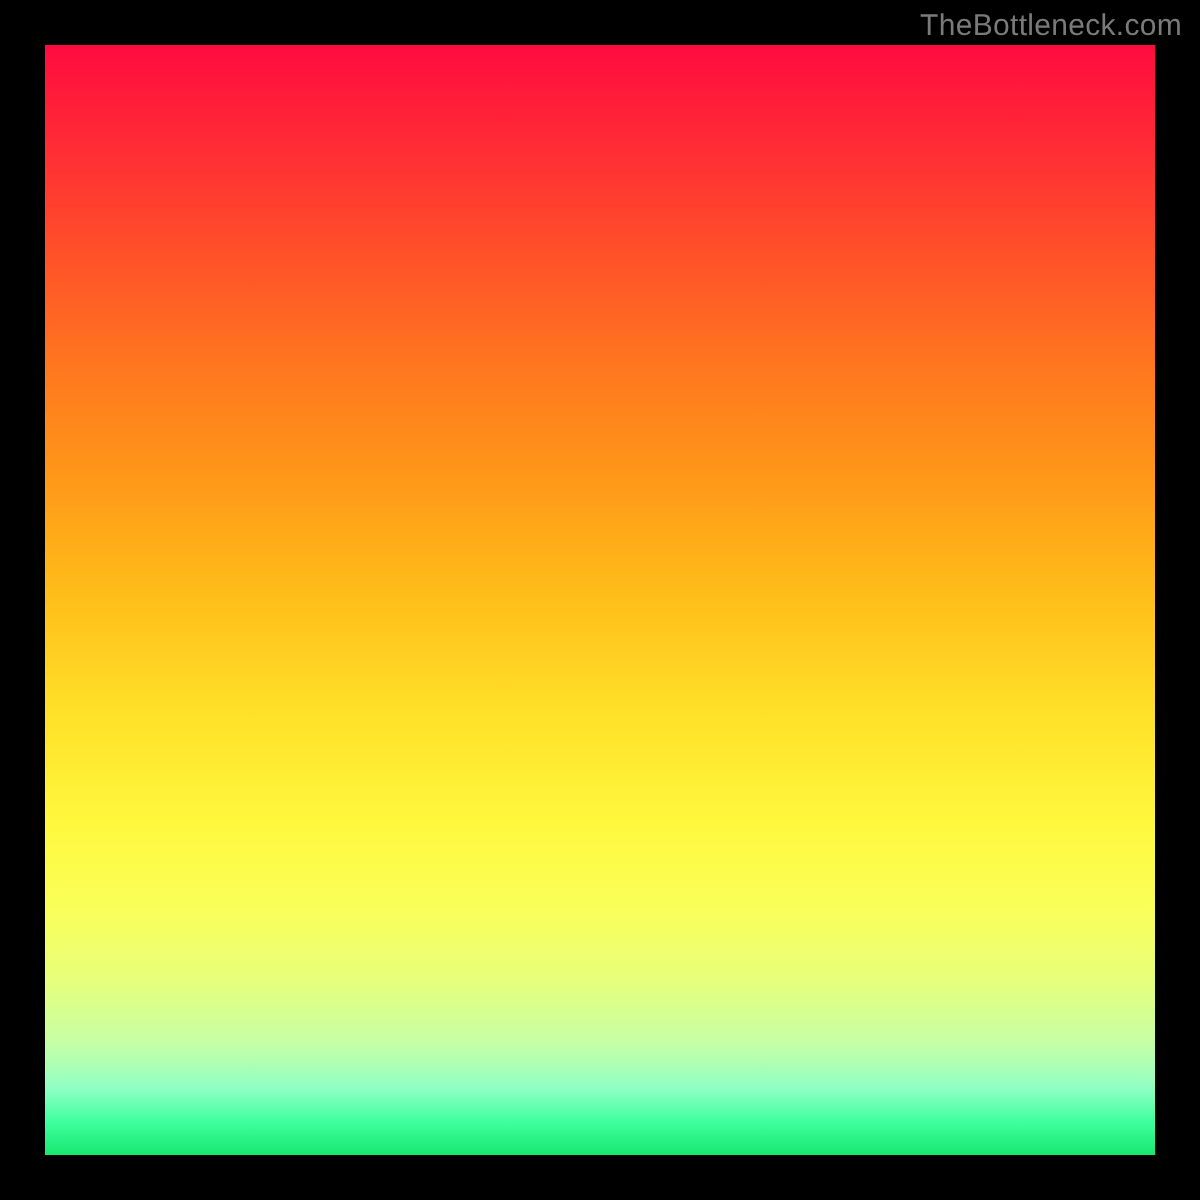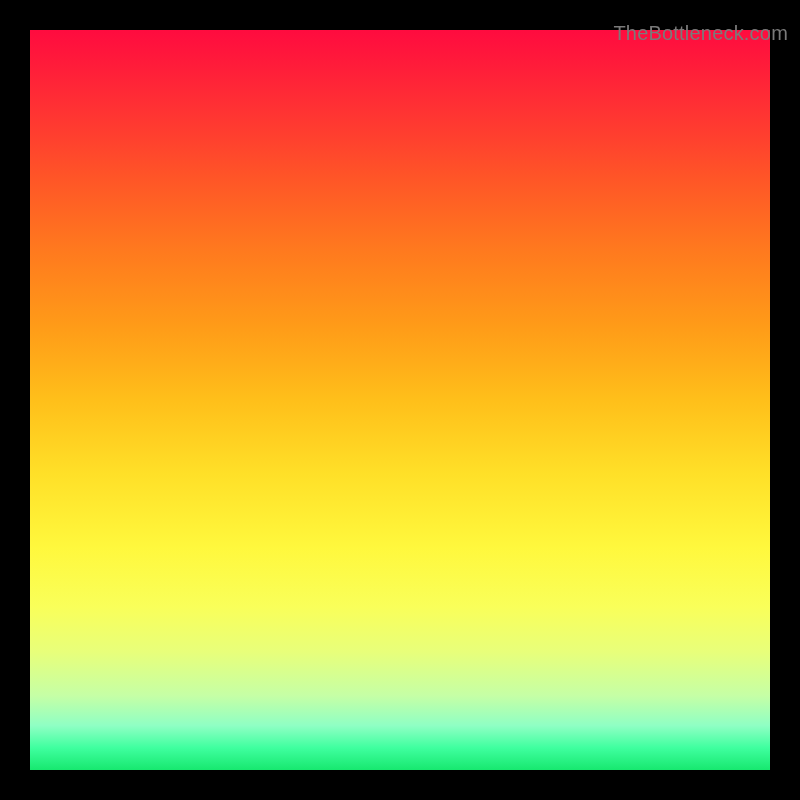--- a/index.html
+++ b/index.html
@@ -45,21 +45,21 @@
     stroke: #000;
     stroke-width: 2;
     stroke-linecap: round;
   }
   .marker {
     fill: #d66b6b;
     stroke: none;
   }
   .watermark {
     position: absolute;
-    top: 22px;
+    top: 6px;
     right: 12px;
     color: #7a7a7a;
     font-size: 20px;
     letter-spacing: 0.2px;
     user-select: none;
   }
 </style>
 </head>
 <body>
 

